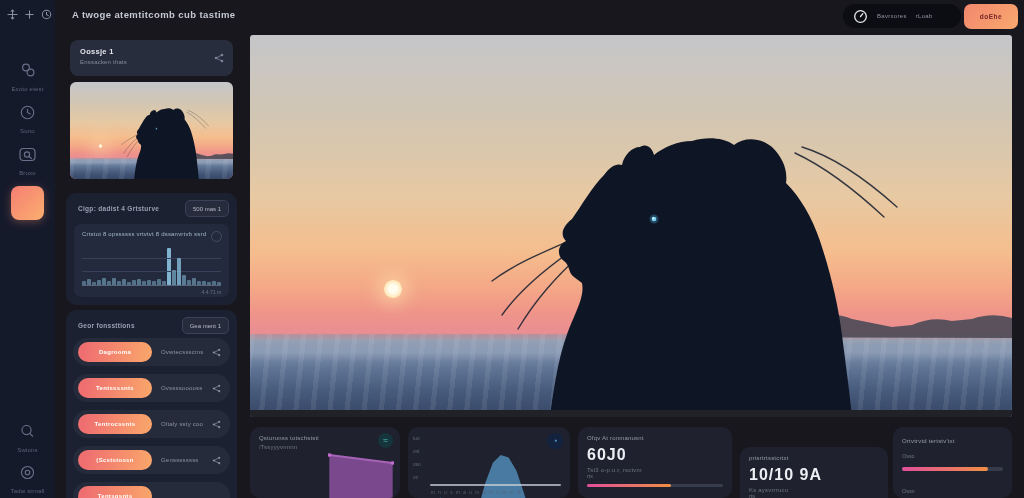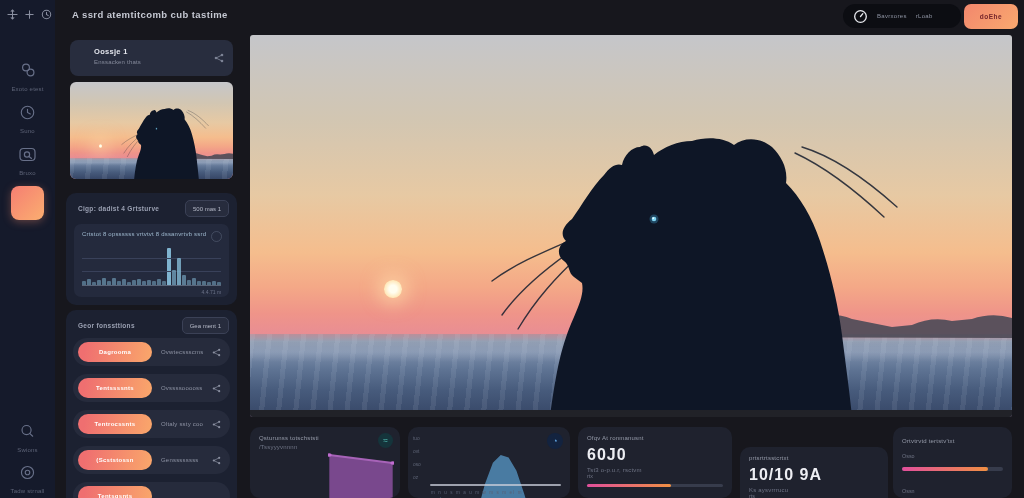--- a/index.html
+++ b/index.html
@@ -16,21 +16,21 @@
   #cta-button { position:absolute; left:964px; top:4px; width:54px; height:25px; border-radius:7px; background:linear-gradient(135deg,#f2876d,#f9a96f); display:flex; align-items:center; justify-content:center; font-size:6.5px; font-weight:bold; color:#76252b; letter-spacing:.5px; cursor:pointer; }
 
   
   #sidebar { position:absolute; left:0; top:0; width:55px; height:498px; background:#151a2b; }
   .s-item { position:absolute; left:0; width:55px; text-align:center; }
   .s-item svg { display:inline-block; }
   .s-label { font-size:6px; color:#5d6377; margin-top:3px; letter-spacing:.2px; }
   #active-swatch { position:absolute; left:11px; top:186px; width:33px; height:34px; border-radius:8px; background:linear-gradient(135deg,#f57e72,#fbae70); box-shadow:0 2px 8px rgba(246,140,110,.35); cursor:pointer; }
 
   
-  #profile-card { position:absolute; left:70px; top:40px; width:163px; height:36px; background:#282d3e; border-radius:8px; padding:7px 24px; }
+  #profile-card { position:absolute; left:70px; top:40px; width:163px; height:36px; background:#282d3e; border-radius:8px; padding:7px 10px; }
   #profile-card .pc-title { font-size:7.5px; font-weight:bold; color:#e3e5ec; letter-spacing:.3px; }
   #profile-card .pc-sub { font-size:6px; color:#868b9c; margin-top:3px; letter-spacing:.2px; }
   #profile-card .pc-icon { position:absolute; right:9px; top:13px; }
 
   #thumbnail { position:absolute; left:70px; top:82px; width:163px; height:97px; border-radius:6px; overflow:hidden; cursor:pointer; }
 
   .panel { position:absolute; background:#1c2131; border-radius:10px; }
   #hist-panel { left:66px; top:193px; width:171px; height:112px; }
   #func-panel { left:66px; top:310px; width:171px; height:188px; border-bottom-left-radius:0; border-bottom-right-radius:0; }
   .panel-header { position:absolute; left:12px; top:12px; font-size:6.5px; color:#9aa0b2; letter-spacing:.3px; font-weight:bold; }
@@ -151,21 +151,21 @@
     </svg>
     <svg width="11" height="11" viewBox="0 0 12 12">
       <path class="icon-stroke-lt" d="M6 2 V10 M2 6 H10"></path>
         <circle fill="#8a8fa0" cx="6" cy="6" r="1.2"></circle>
     </svg>
     <svg width="11" height="11" viewBox="0 0 12 12">
       <circle class="icon-stroke-lt" cx="6" cy="6" r="4.6"></circle>
         <path class="icon-stroke-lt" d="M6 3.5 V6 L8 7.2"></path>
     </svg>
   </div>
-  <div id="page-title">A ssrd atemtitcomb cub tastime</div>
+  <div id="page-title">A twoge atemtitcomb cub tastime</div>
 
   <div id="status-pill">
     <svg width="15" height="15" viewBox="0 0 16 16">
       <circle cx="8" cy="8" r="6.2" fill="none" stroke="#e8e9ee" stroke-width="1.4"></circle>
       <path d="M8 8 L10.5 5" stroke="#e8e9ee" stroke-width="1.4" stroke-linecap="round"></path>
     </svg>
     <span class="pill-label">Bavrxores</span>
     <span class="pill-label">rLoab</span>
   </div>
   <div id="cta-button">doEhe</div>

